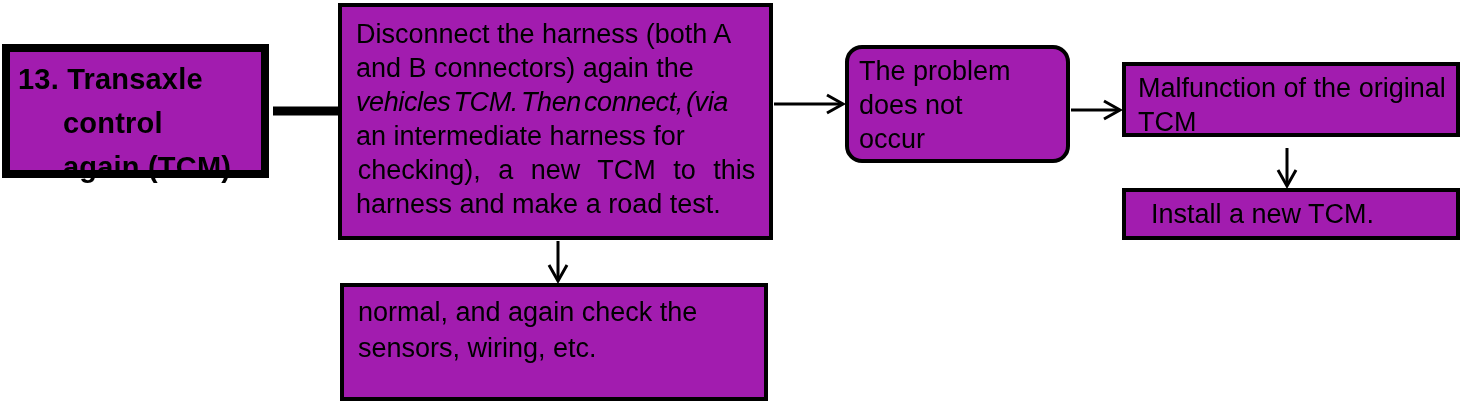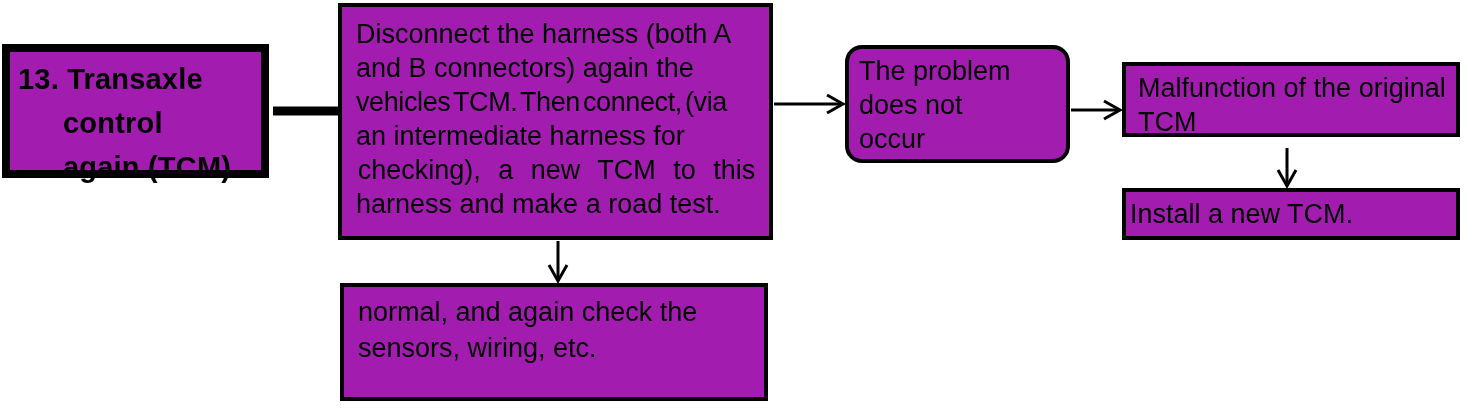--- a/index.html
+++ b/index.html
@@ -49,21 +49,21 @@
   
   .box-disconnect {
     left: 338px;
     top: 3px;
     width: 435px;
     height: 237px;
     font-size: 27px;
     line-height: 34px;
     padding: 10px 12px 0 14px;
   }
-  .line-tight { word-spacing: -4px; letter-spacing: -0.4px; }
+  .line-tight { word-spacing: -4px; letter-spacing: -0.4px; font-style: italic; }
   .line-wide  { word-spacing: 10px; text-align: center; }
   
   .box-problem {
     left: 845px;
     top: 45px;
     width: 225px;
     height: 118px;
     font-size: 27px;
     line-height: 34px;
     padding: 5px 8px 0 10px;
@@ -80,21 +80,21 @@
     padding: 5px 8px 0 12px;
   }
   
   .box-install {
     left: 1122px;
     top: 188px;
     width: 338px;
     height: 52px;
     font-size: 27px;
     line-height: 34px;
-    padding: 5px 8px 0 4px;
+    padding: 5px 8px 0 25px;
   }
   
   .box-consider {
     left: 340px;
     top: 283px;
     width: 428px;
     height: 118px;
     font-size: 27px;
     line-height: 36px;
     padding: 7px 10px 0 14px;

